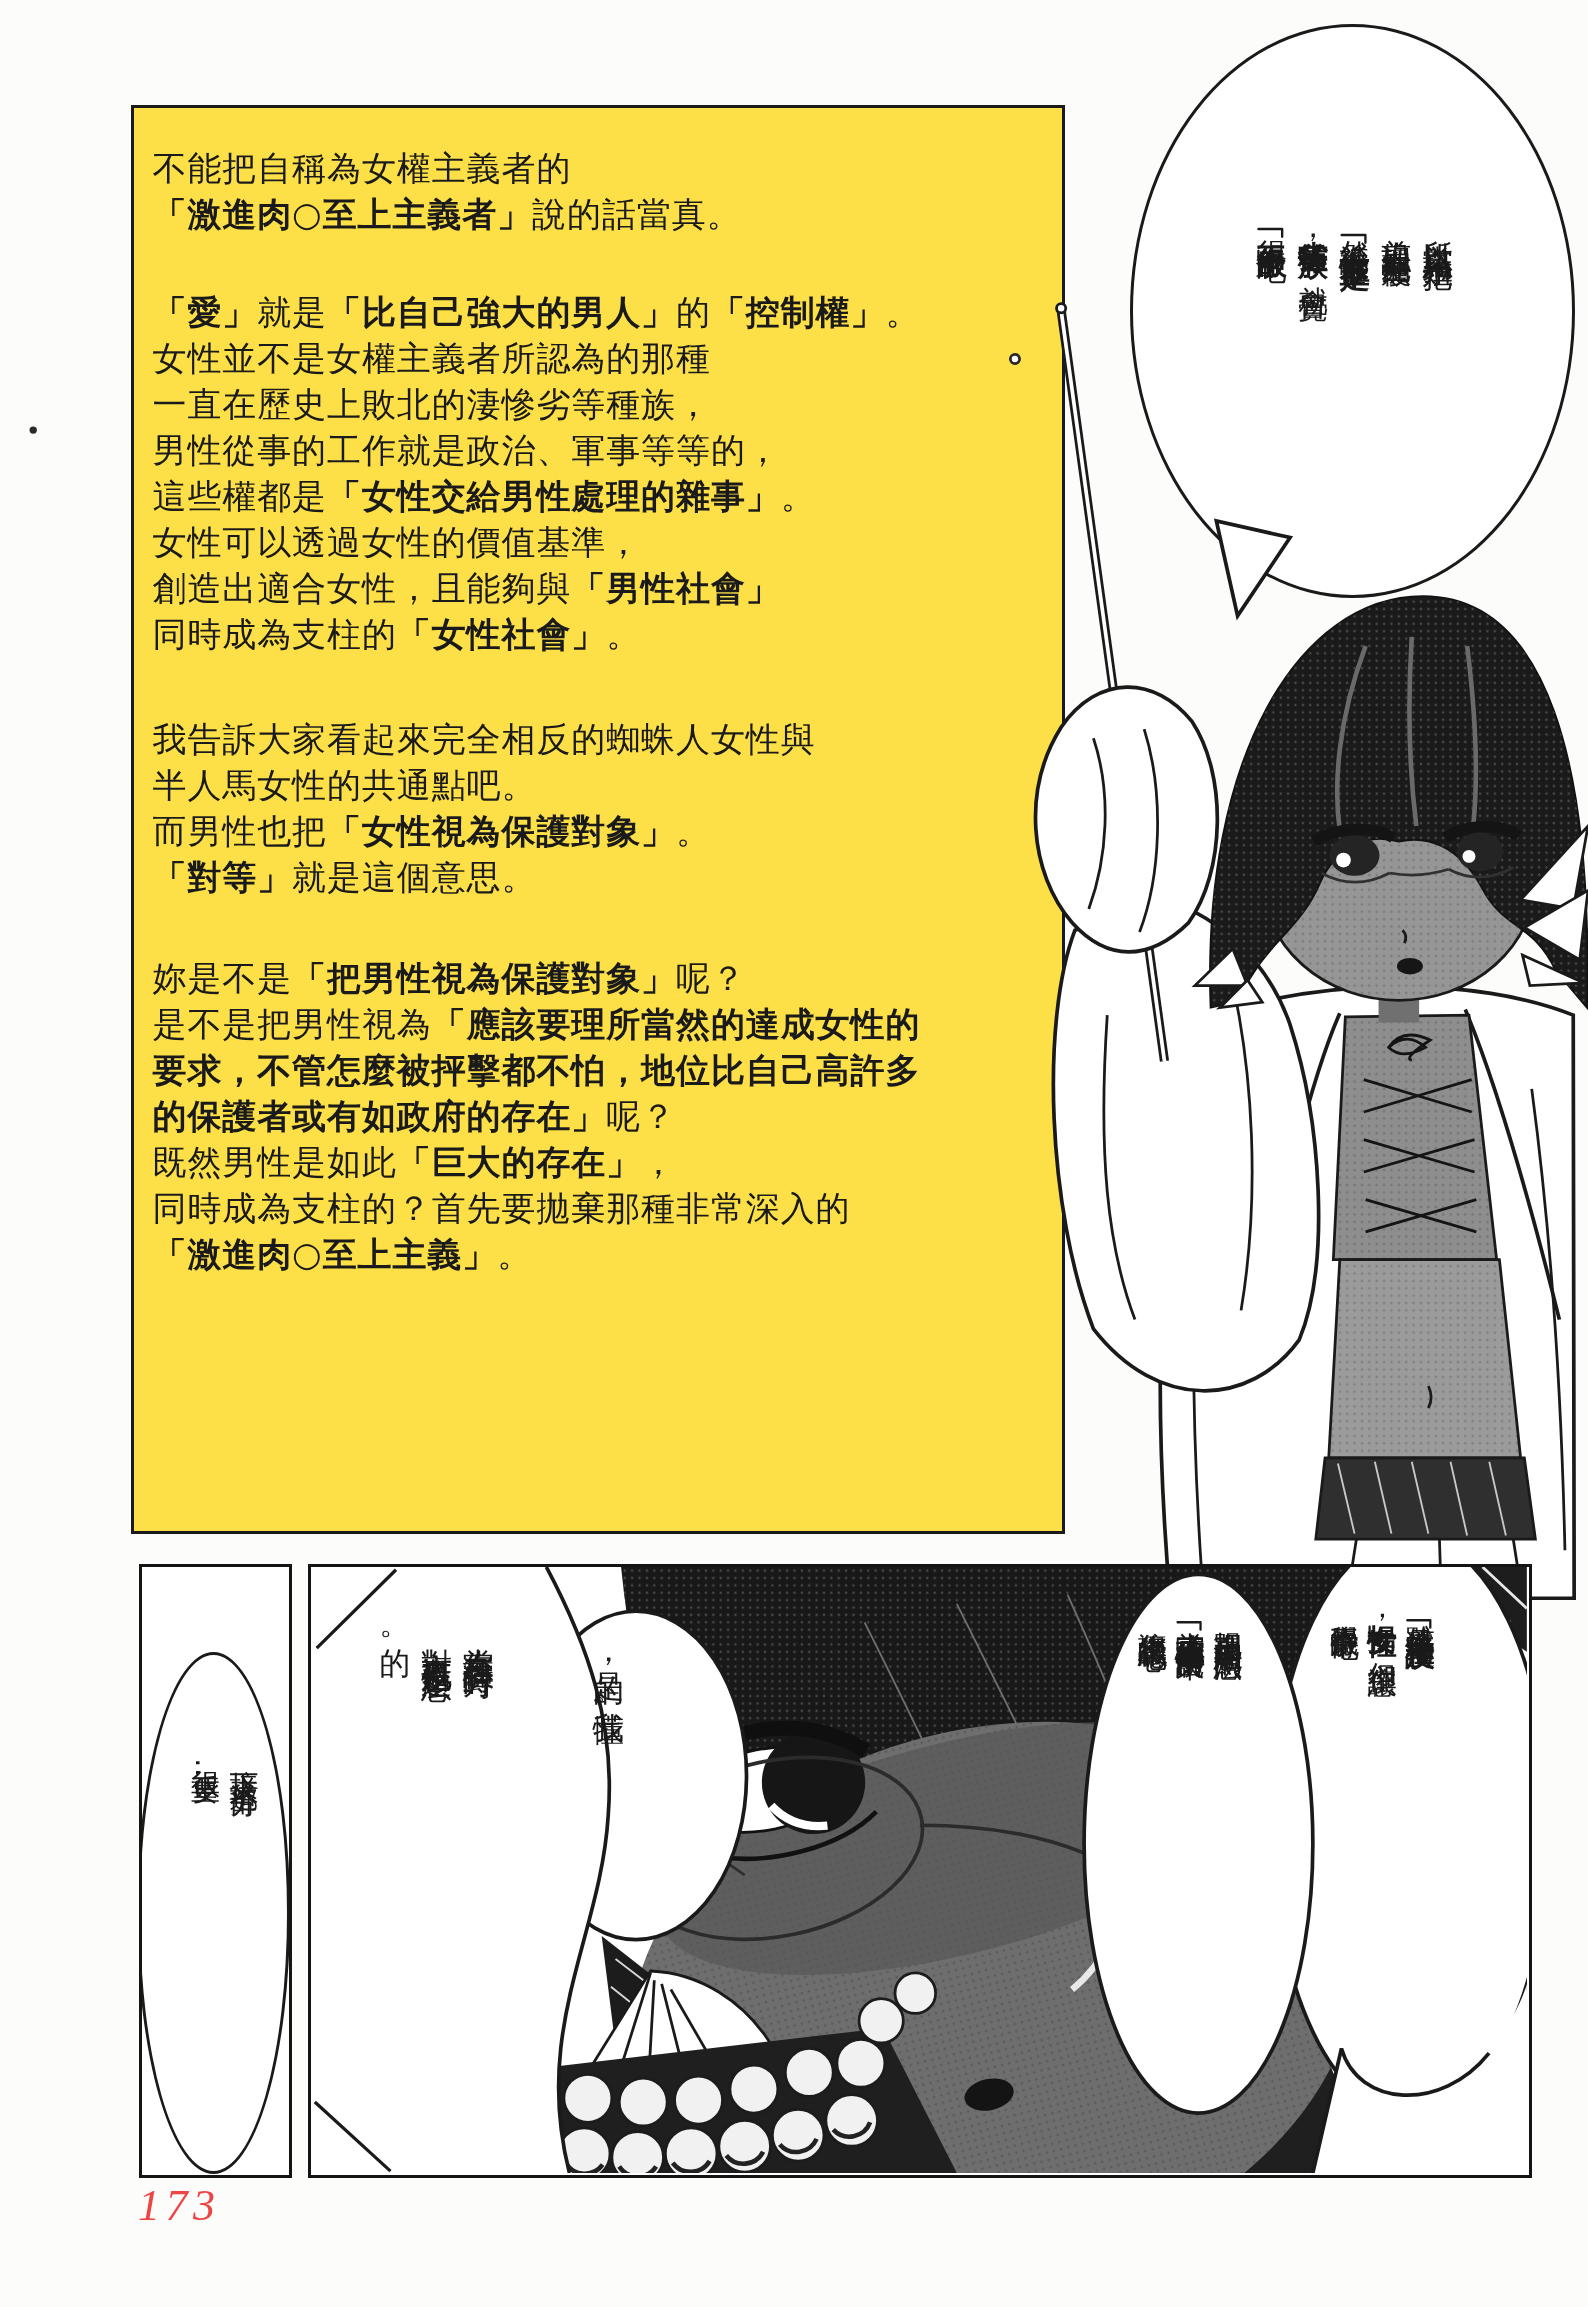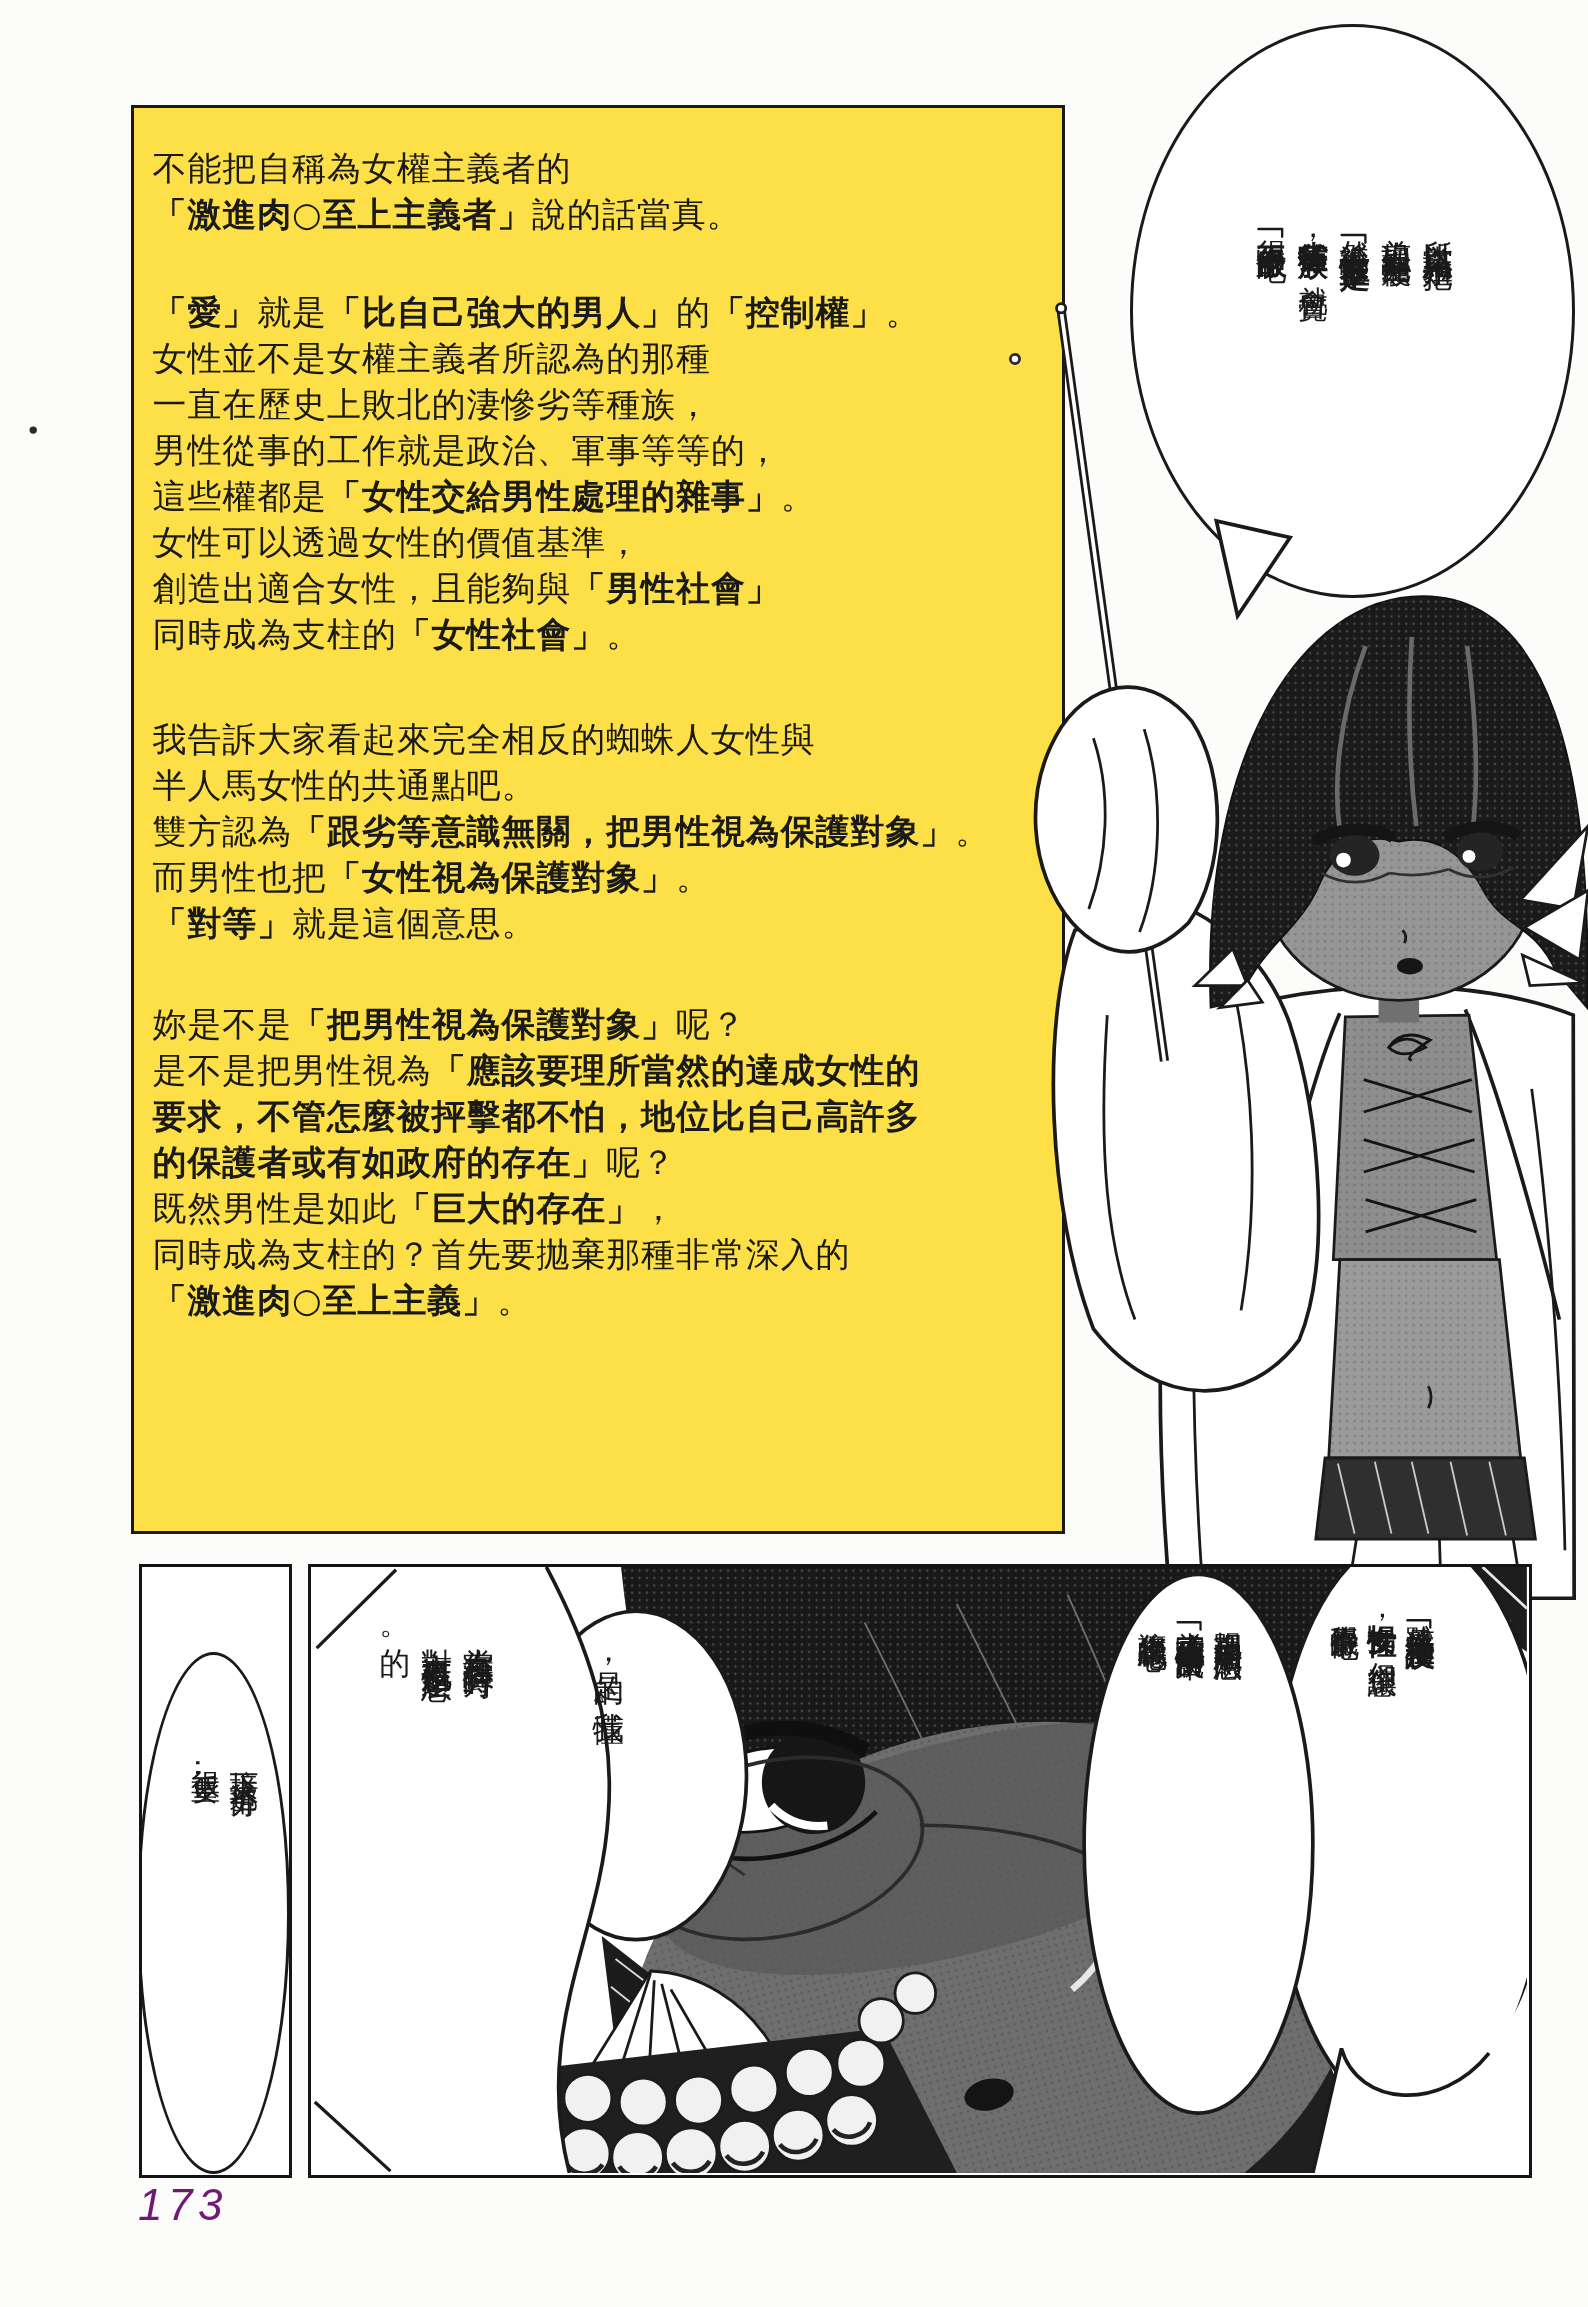--- a/index.html
+++ b/index.html
@@ -45,22 +45,22 @@
   .vt-next .vcol{margin:0 7.4px;}
   .vt-praise{left:980px;top:35px;height:517px;width:151px;font-size:29px;letter-spacing:1.8px;}
   .vt-praise .vcol{margin:0 6.5px;}
   .vt-correct{left:796px;top:42px;height:545px;width:143px;font-size:29px;letter-spacing:1.8px;}
   .vt-correct .vcol{margin:0 6.5px;}
   .vt-agree{left:273px;top:81px;height:240px;width:41px;font-size:31px;letter-spacing:2.8px;}
   .vt-evaluate{left:41px;top:57px;height:314px;width:151px;font-size:31px;letter-spacing:2.8px;}
   .vt-evaluate .vcol{margin:0 8.3px;}
   
   .pageno{
-    position:absolute;left:138px;top:2180px;font-family:Liberation Sans, sans-serif;
-    font-style:italic;font-size:44px;letter-spacing:5.5px;color:#701a75;z-index:6;
+    position:absolute;left:138px;top:2180px;font-family:Liberation Serif, serif;
+    font-style:italic;font-size:44px;letter-spacing:5.5px;color:#ef4444;z-index:6;
   }
 </style>
 </head>
 <body>
 
 <div class="page">
 
   <div class="infobox">
     <div>
         <div class="tline"><span>不能把自稱為女權主義者的</span></div>
@@ -70,21 +70,20 @@
         <div class="tline"><span>女性並不是女權主義者所認為的那種</span></div>
         <div class="tline"><span>一直在歷史上敗北的淒慘劣等種族，</span></div>
         <div class="tline"><span>男性從事的工作就是政治、軍事等等的，</span></div>
         <div class="tline"><span>這些權都是</span><span class="bb">「女性交給男性處理的雜事」</span><span>。</span></div>
         <div class="tline"><span>女性可以透過女性的價值基準，</span></div>
         <div class="tline"><span>創造出適合女性，且能夠與</span><span class="bb">「男性社會」</span></div>
         <div class="tline"><span>同時成為支柱的</span><span class="bb">「女性社會」</span><span>。</span></div>
         <div class="tgap" style="height: 59px;"></div>
         <div class="tline"><span>我告訴大家看起來完全相反的蜘蛛人女性與</span></div>
         <div class="tline"><span>半人馬女性的共通點吧。</span></div>
-        <div class="tline"><span>雙方認為</span><span class="bb">「跟劣等意識無關，把男性視為保護對象」</span><span>。</span></div>
         <div class="tline"><span>而男性也把</span><span class="bb">「女性視為保護對象」</span><span>。</span></div>
         <div class="tline"><span class="bb">「對等」</span><span>就是這個意思。</span></div>
         <div class="tgap" style="height: 55px;"></div>
         <div class="tline"><span>妳是不是</span><span class="bb">「把男性視為保護對象」</span><span>呢？</span></div>
         <div class="tline"><span>是不是把男性視為</span><span class="bb">「應該要理所當然的達成女性的</span></div>
         <div class="tline"><span class="bb">要求，不管怎麼被抨擊都不怕，地位比自己高許多</span></div>
         <div class="tline"><span class="bb">的保護者或有如政府的存在」</span><span>呢？</span></div>
         <div class="tline"><span>既然男性是如此</span><span class="bb">「巨大的存在」</span><span>，</span></div>
         <div class="tline"><span>同時成為支柱的？首先要拋棄那種非常深入的</span></div>
         <div class="tline"><span class="bb">「激進肉○至上主義」</span><span>。</span></div>

